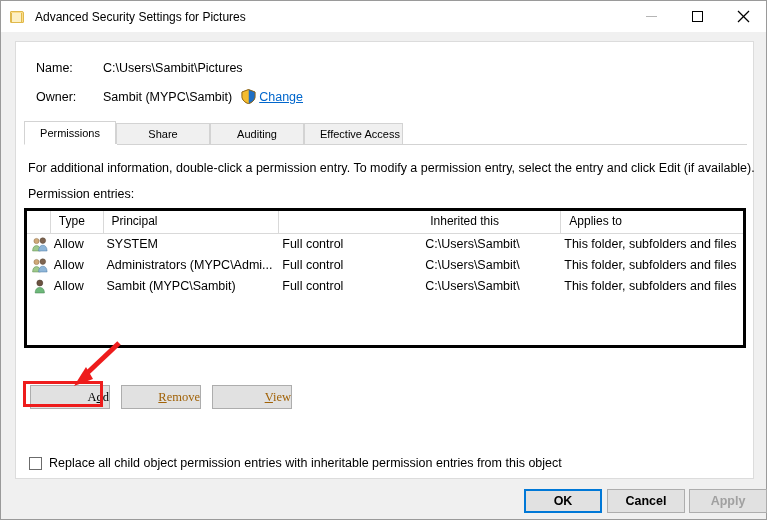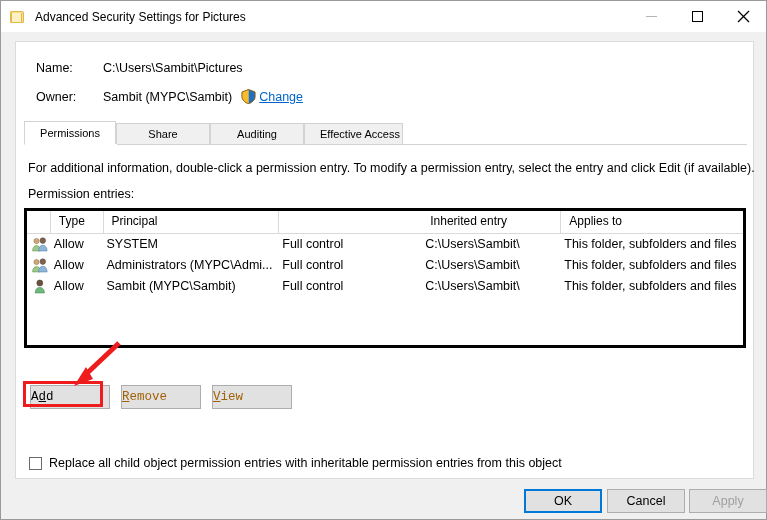--- a/index.html
+++ b/index.html
@@ -229,25 +229,25 @@
   .lv-td.c4 { width: 140px; padding-left: 3px; }
   .lv-td.c5 { width: 183px; padding-left: 3px; }
 
   
   .ico-person { width: 16px; height: 15px; position: relative; flex: none; }
 
   
   .btn {
     background: #e1e1e1;
     border: 1px solid #adadad;
-    font-family: Liberation Mono, monospace;
+    font-family: Liberation Serif, serif;
     font-size: 12.5px;
     color: #000000;
     box-sizing: border-box;
-    text-align: left;
+    text-align: right;
     padding: 0;
     cursor: default;
     white-space: nowrap;
   }
   .btn.disabled { color: #a16207; }
   .btn-add {
     position: absolute;
     left: 14px; top: 343px;
     width: 80px; height: 24px;
   }
@@ -291,20 +291,21 @@
     position: absolute;
     width: 78px; height: 24px;
     background: #e1e1e1;
     border: 1px solid #adadad;
     font-family: "Liberation Sans", sans-serif;
     font-size: 12.5px;
     color: #000;
     box-sizing: border-box;
     text-align: center;
     cursor: default;
+    font-weight: bold;
   }
   .btn-ok {
     left: 523px; top: 488px;
     border: 2px solid #0078d7;
     background: #e1e1e1;
   }
   .btn-cancel { left: 606px; top: 488px; }
   .btn-apply {
     left: 688px; top: 488px;
     color: #a0a0a0;
@@ -387,21 +388,21 @@
 
     <div class="desc">For additional information, double-click a permission entry. To modify a permission entry, select the entry and click Edit (if available).</div>
     <div class="entries-label">Permission entries:</div>
 
     <div class="listview">
       <div class="lv-header">
         <div class="lv-th c0"></div>
         <div class="lv-th c1">Type</div>
         <div class="lv-th c2">Principal</div>
         <div class="lv-th c3">Access</div>
-        <div class="lv-th c4">Inherited entry</div>
+        <div class="lv-th c4">Inherited this</div>
         <div class="lv-th c5">Applies to</div>
       </div>
 
       <div class="lv-row">
         <div class="lv-td c0">
           <span class="ico-person">
             <svg width="16" height="15" viewBox="0 0 16 15">
               <circle cx="4.5" cy="4" r="2.6" fill="#cfa978" stroke="#8a6a44" stroke-width="0.5"></circle>
               <path d="M0.6 14 C0.6 10.4 2.3 8.6 4.5 8.6 C6.7 8.6 8.4 10.4 8.4 14 Z" fill="#9ec98b" stroke="#5d8a4c" stroke-width="0.5"></path>
               <circle cx="10.8" cy="3.6" r="2.8" fill="#7e6450" stroke="#52402f" stroke-width="0.5"></circle>

